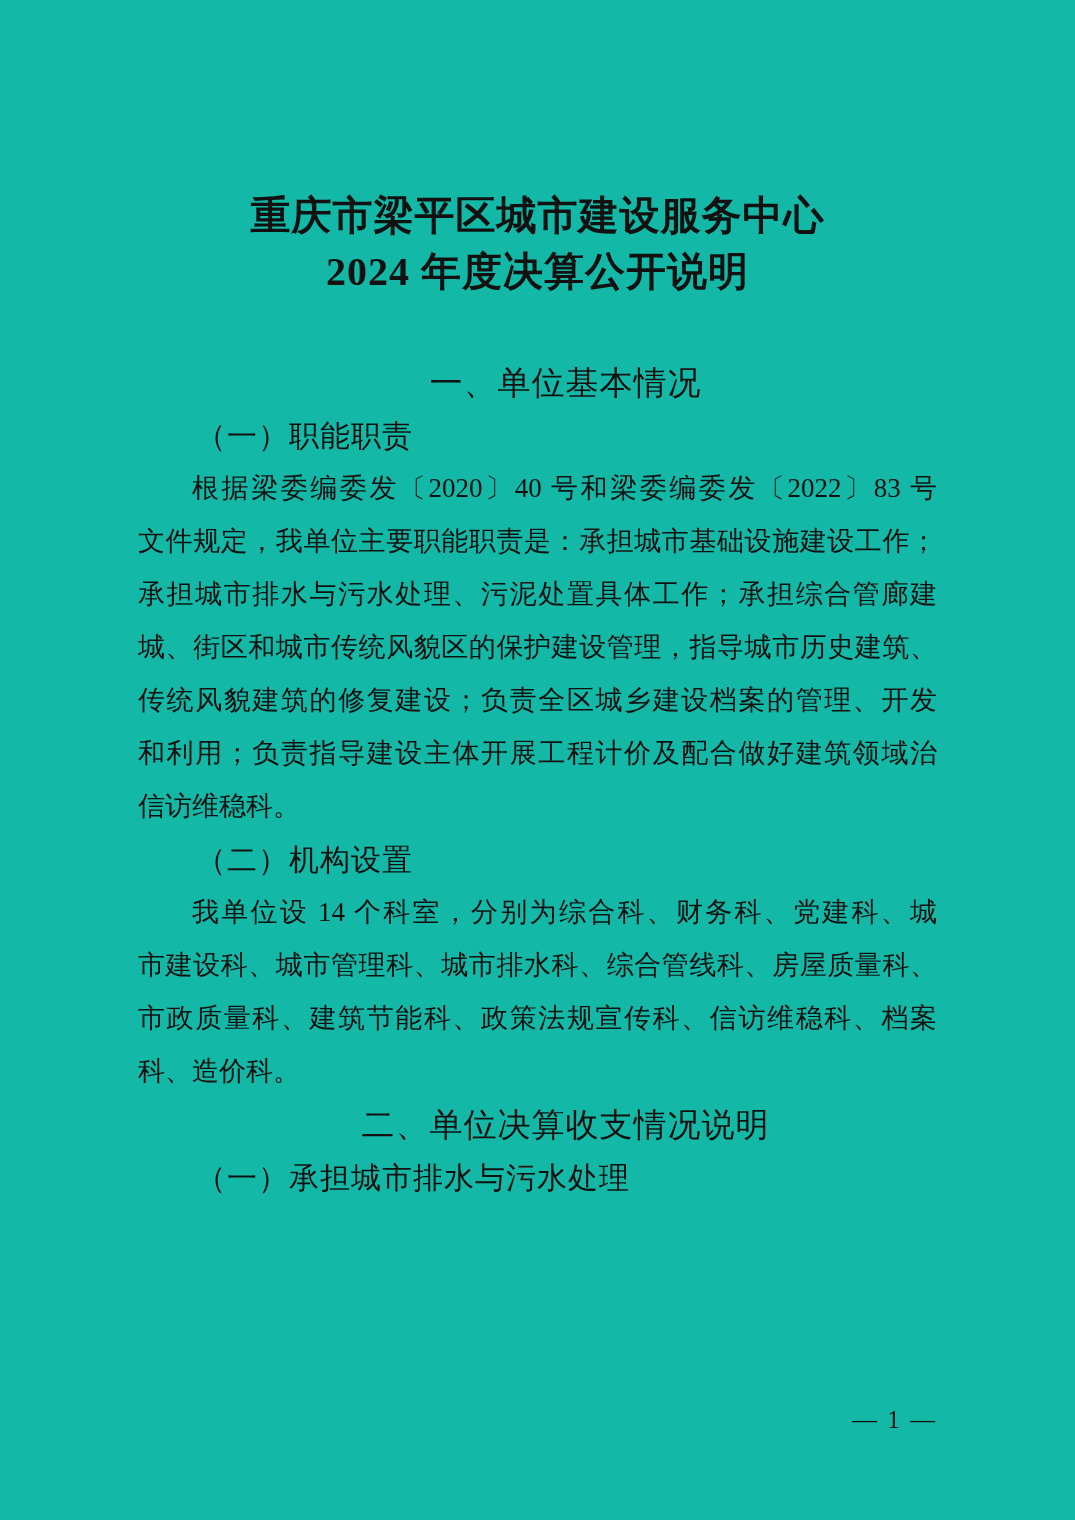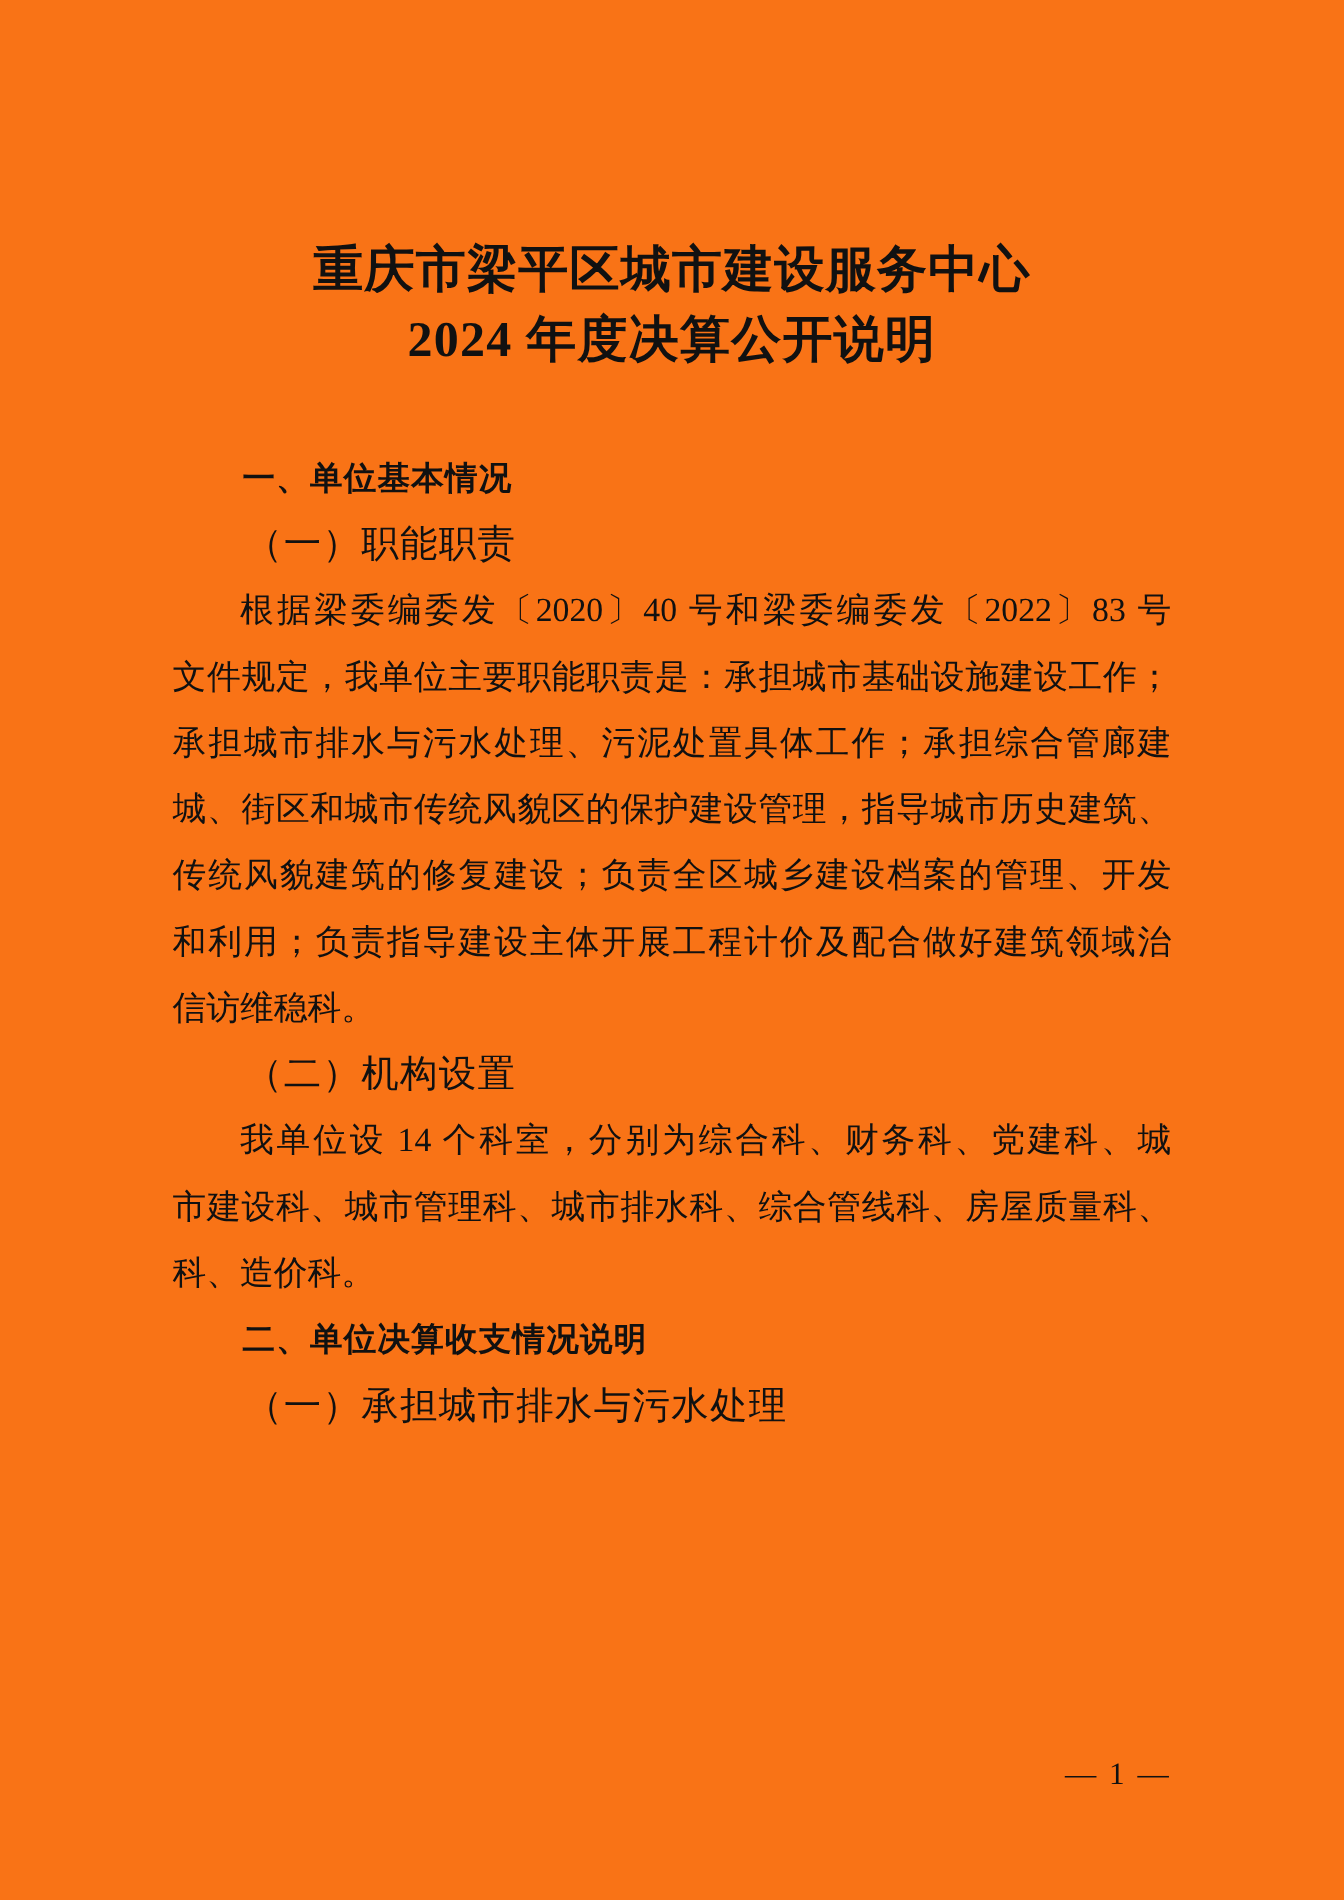--- a/index.html
+++ b/index.html
@@ -5,45 +5,46 @@
   html, body {
     margin: 0;
     padding: 0;
     background: #ffffff;
   }
   .page {
     position: relative;
     width: 1075px;
     height: 1520px;
     margin: 0 auto;
-    background: #f97316;
+    background: #14b8a6;
     color: #111111;
     font-family: "Liberation Serif", "DejaVu Serif", serif;
     overflow: hidden;
   }
   .doc-title {
     padding-top: 188px;
     text-align: center;
     font-weight: bold;
     font-size: 40px;
     line-height: 56px;
     letter-spacing: 1px;
   }
   .doc-body {
     margin: 56px 138px 0 138px;
     font-size: 27px;
     line-height: 53px;
   }
   .h1 {
     font-family: "Liberation Sans", "DejaVu Sans", sans-serif;
-    font-weight: bold;
-    font-size: 26px;
+    font-weight: normal;
+    font-size: 33px;
     line-height: 53px;
     padding-left: 56px;
     letter-spacing: 1px;
+    text-align: center;
   }
   .h2 {
     font-size: 30px;
     line-height: 53px;
     padding-left: 58px;
     letter-spacing: 1px;
   }
   .para .line {
     text-align: justify;
     text-align-last: justify;
@@ -89,20 +90,21 @@
         <div class="line">传统风貌建筑的修复建设；负责全区城乡建设档案的管理、开发</div>
         <div class="line">和利用；负责指导建设主体开展工程计价及配合做好建筑领域治</div>
         <div class="line last">信访维稳科。</div>
       </div>
 
     <div class="h2">（二）机构设置</div>
 
     <div class="para">
         <div class="line first">我单位设 14 个科室，分别为综合科、财务科、党建科、城</div>
         <div class="line">市建设科、城市管理科、城市排水科、综合管线科、房屋质量科、</div>
+        <div class="line">市政质量科、建筑节能科、政策法规宣传科、信访维稳科、档案</div>
         <div class="line last">科、造价科。</div>
       </div>
 
     <div class="h1">二、单位决算收支情况说明</div>
 
     <div class="h2">（一）承担城市排水与污水处理</div>
 
   </main>
 
   <div class="footer-page-number">— 1 —</div>

